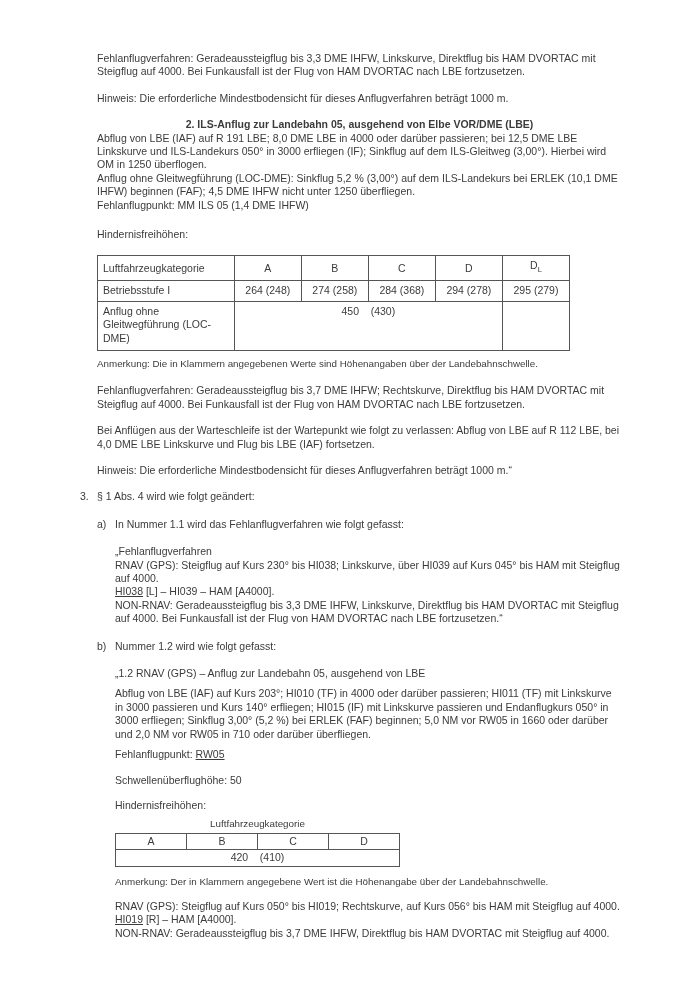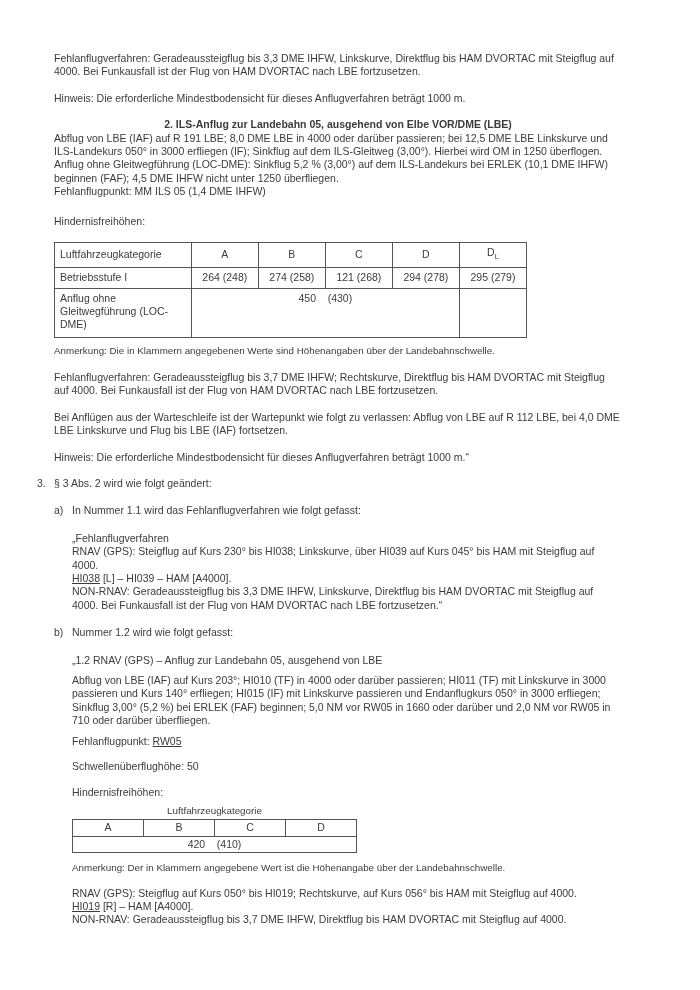--- a/index.html
+++ b/index.html
@@ -1,21 +1,21 @@
 <!DOCTYPE html>
 <html><head>
 <meta charset="utf-8">
 <style>
   html,body { margin:0; padding:0; background:#ffffff; }
   .page {
     position:relative;
     width:700px; height:990px;
     box-sizing:border-box;
     background:#ffffff;
-    padding:52px 78px 0 54px;
+    padding:52px 78px 0 97px;
     font-family:"Liberation Sans", sans-serif;
     font-size:10.5px;
     line-height:13.4px;
     color:#3b3b3b;
   }
   p { margin:0 0 13px 0; }
   .tight { margin:0; }
   .heading { font-weight:bold; margin:0;text-align:center; }
   .section { margin:0 0 16px 0; }
   .u { text-decoration:underline; }
@@ -77,21 +77,21 @@
       <td class="c">A</td>
       <td class="c">B</td>
       <td class="c">C</td>
       <td class="c">D</td>
       <td class="c"><span>D</span><sub class="cat">L</sub></td>
     </tr>
     <tr class="toprow">
       <td class="lbl">Betriebsstufe I</td>
       <td class="c">264 (248)</td>
       <td class="c">274 (258)</td>
-      <td class="c">121 (268)</td>
+      <td class="c">284 (368)</td>
       <td class="c">294 (278)</td>
       <td class="c">295 (279)</td>
     </tr>
     <tr>
       <td class="lbl vtop tall">Anflug ohne Gleitwegführung (LOC-DME)</td>
       <td class="c vtop pre" colspan="4">450    (430)</td>
       <td class="c"></td>
     </tr>
   </tbody>
     </table>
@@ -99,21 +99,21 @@
   <p class="anm">Anmerkung: Die in Klammern angegebenen Werte sind Höhenangaben über der Landebahnschwelle.</p>
 
   <p class="para">Fehlanflugverfahren: Geradeaussteigflug bis 3,7 DME IHFW; Rechtskurve, Direktflug bis HAM DVORTAC mit Steigflug auf 4000. Bei Funkausfall ist der Flug von HAM DVORTAC nach LBE fortzusetzen.</p>
 
   <p class="para">Bei Anflügen aus der Warteschleife ist der Wartepunkt wie folgt zu verlassen: Abflug von LBE auf R 112 LBE, bei 4,0 DME LBE Linkskurve und Flug bis LBE (IAF) fortsetzen.</p>
 
   <p class="para">Hinweis: Die erforderliche Mindestbodensicht für dieses Anflugverfahren beträgt 1000 m.“</p>
 
   <div class="list-item">
     <span class="num">3.</span>
-    <span>§ 3 Abs. 2 wird wie folgt geändert:</span>
+    <span>§ 1 Abs. 4 wird wie folgt geändert:</span>
   </div>
 
   <div class="sub-item">
     <span class="marker">a)</span>
     <span>In Nummer 1.1 wird das Fehlanflugverfahren wie folgt gefasst:</span>
   </div>
 
   <div class="indent" style="margin-bottom:14px">
     <p class="tight">„Fehlanflugverfahren</p>
     <p class="tight">RNAV (GPS): Steigflug auf Kurs 230° bis HI038; Linkskurve, über HI039 auf Kurs 045° bis HAM mit Steigflug auf 4000.</p>

